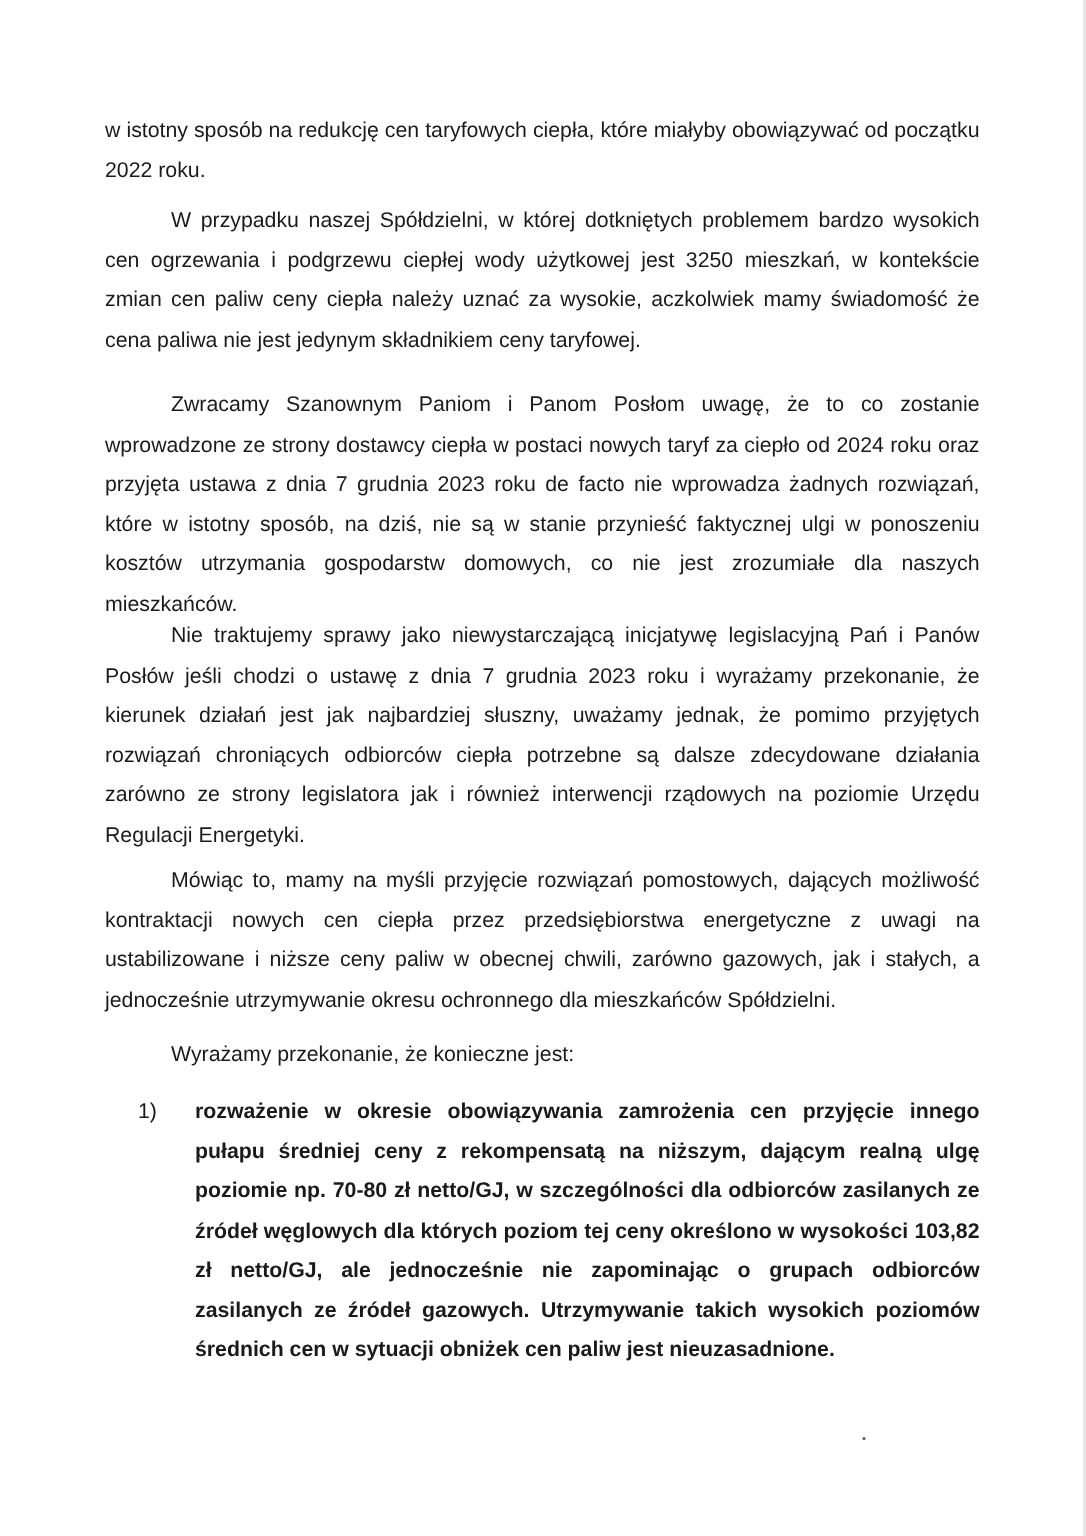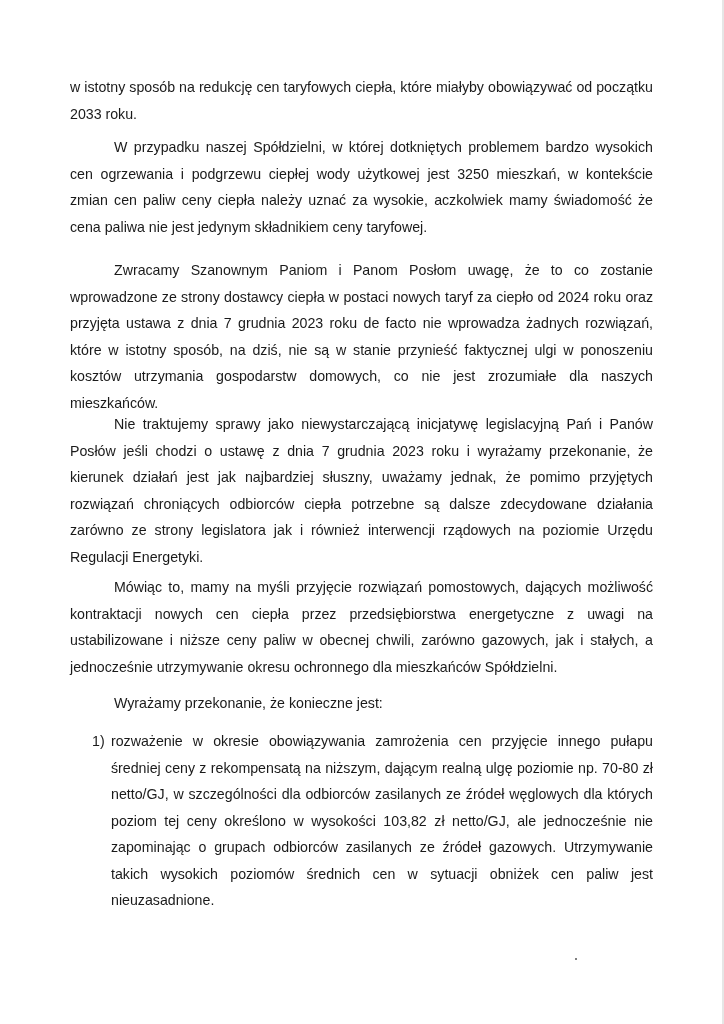--- a/index.html
+++ b/index.html
@@ -14,30 +14,30 @@
   .text-block {
     position: absolute; left: 70px; width: 583px;
     line-height: 26.5px; text-align: justify; margin: 0;
   }
   .indent { text-indent: 44px; }
   .list {
     position: absolute; left: 92px; width: 561px; top: 728px;
     line-height: 26.5px; margin: 0;
   }
   .list-num { position: absolute; left: 0; top: 0; }
-  .list-text { margin-left: 19px; text-align: justify; }
+  .list-text { margin-left: 38px; text-align: justify; font-weight: bold; }
   .speck { position: absolute; left: 575px; top: 958px; width: 2px; height: 2px; background: #555; border-radius: 1px; }
 </style>
 </head>
 <body>
 
 <div class="page">
   <div class="edge-right"></div>
 
-  <p class="text-block" style="top:74px;">w istotny sposób na redukcję cen taryfowych ciepła, które miałyby obowiązywać od początku 2033 roku.</p>
+  <p class="text-block" style="top:74px;">w istotny sposób na redukcję cen taryfowych ciepła, które miałyby obowiązywać od początku 2022 roku.</p>
 
   <p class="text-block indent" style="top:134px;">W przypadku naszej Spółdzielni, w której dotkniętych problemem bardzo wysokich cen ogrzewania i podgrzewu ciepłej wody użytkowej jest 3250 mieszkań, w kontekście zmian cen paliw ceny ciepła należy uznać za wysokie, aczkolwiek mamy świadomość że cena paliwa nie jest jedynym składnikiem ceny taryfowej.</p>
 
   <p class="text-block indent" style="top:257px;">Zwracamy Szanownym Paniom i Panom Posłom uwagę, że to co zostanie wprowadzone ze strony dostawcy ciepła w postaci nowych taryf za ciepło od 2024 roku oraz przyjęta ustawa z dnia 7 grudnia 2023 roku de facto nie wprowadza żadnych rozwiązań, które w istotny sposób, na dziś, nie są w stanie przynieść faktycznej ulgi w ponoszeniu kosztów utrzymania gospodarstw domowych, co nie jest zrozumiałe dla naszych mieszkańców.</p>
 
   <p class="text-block indent" style="top:411px;">Nie traktujemy sprawy jako niewystarczającą inicjatywę legislacyjną Pań i Panów Posłów jeśli chodzi o ustawę z dnia 7 grudnia 2023 roku i wyrażamy przekonanie, że kierunek działań jest jak najbardziej słuszny, uważamy jednak, że pomimo przyjętych rozwiązań chroniących odbiorców ciepła potrzebne są dalsze zdecydowane działania zarówno ze strony legislatora jak i również interwencji rządowych na poziomie Urzędu Regulacji Energetyki.</p>
 
   <p class="text-block indent" style="top:574px;">Mówiąc to, mamy na myśli przyjęcie rozwiązań pomostowych, dających możliwość kontraktacji nowych cen ciepła przez przedsiębiorstwa energetyczne z uwagi na ustabilizowane i niższe ceny paliw w obecnej chwili, zarówno gazowych, jak i stałych, a jednocześnie utrzymywanie okresu ochronnego dla mieszkańców Spółdzielni.</p>
 
   <p class="text-block indent" style="top:690px;">Wyrażamy przekonanie, że konieczne jest:</p>

